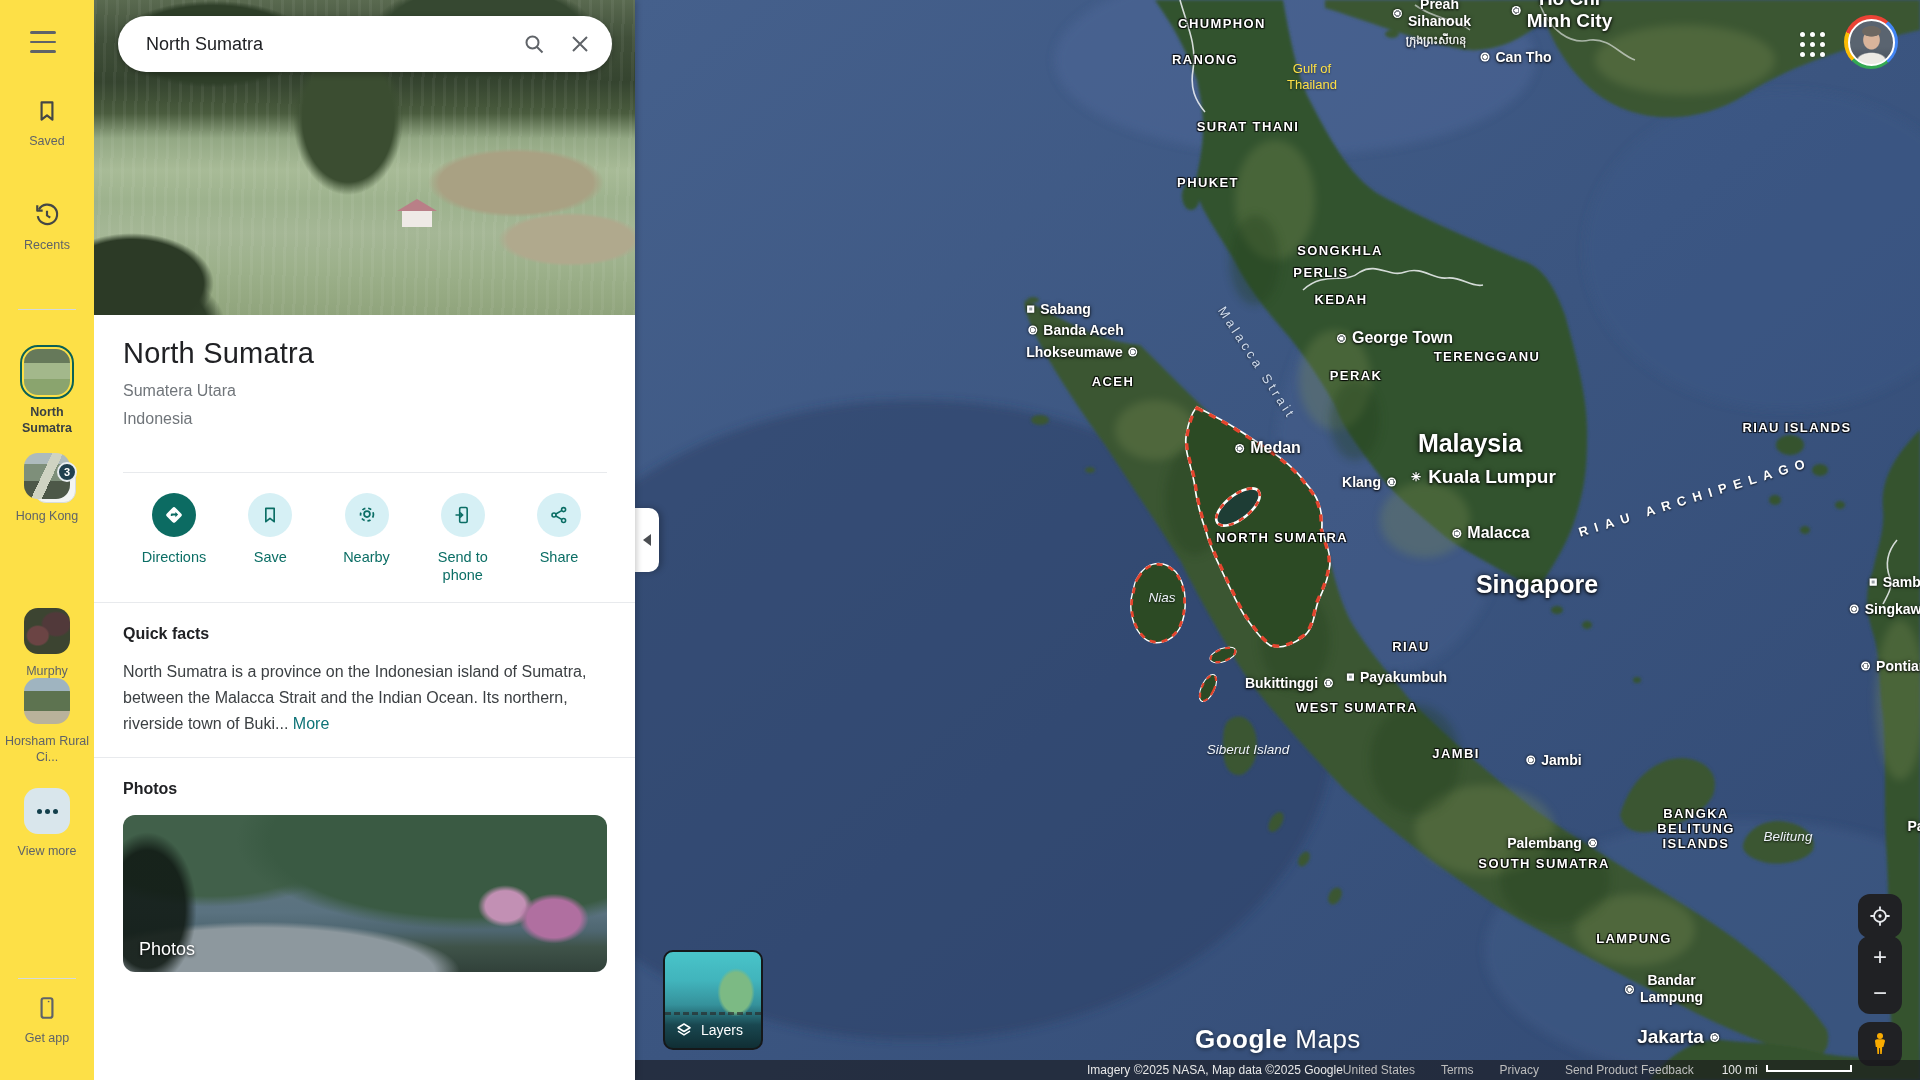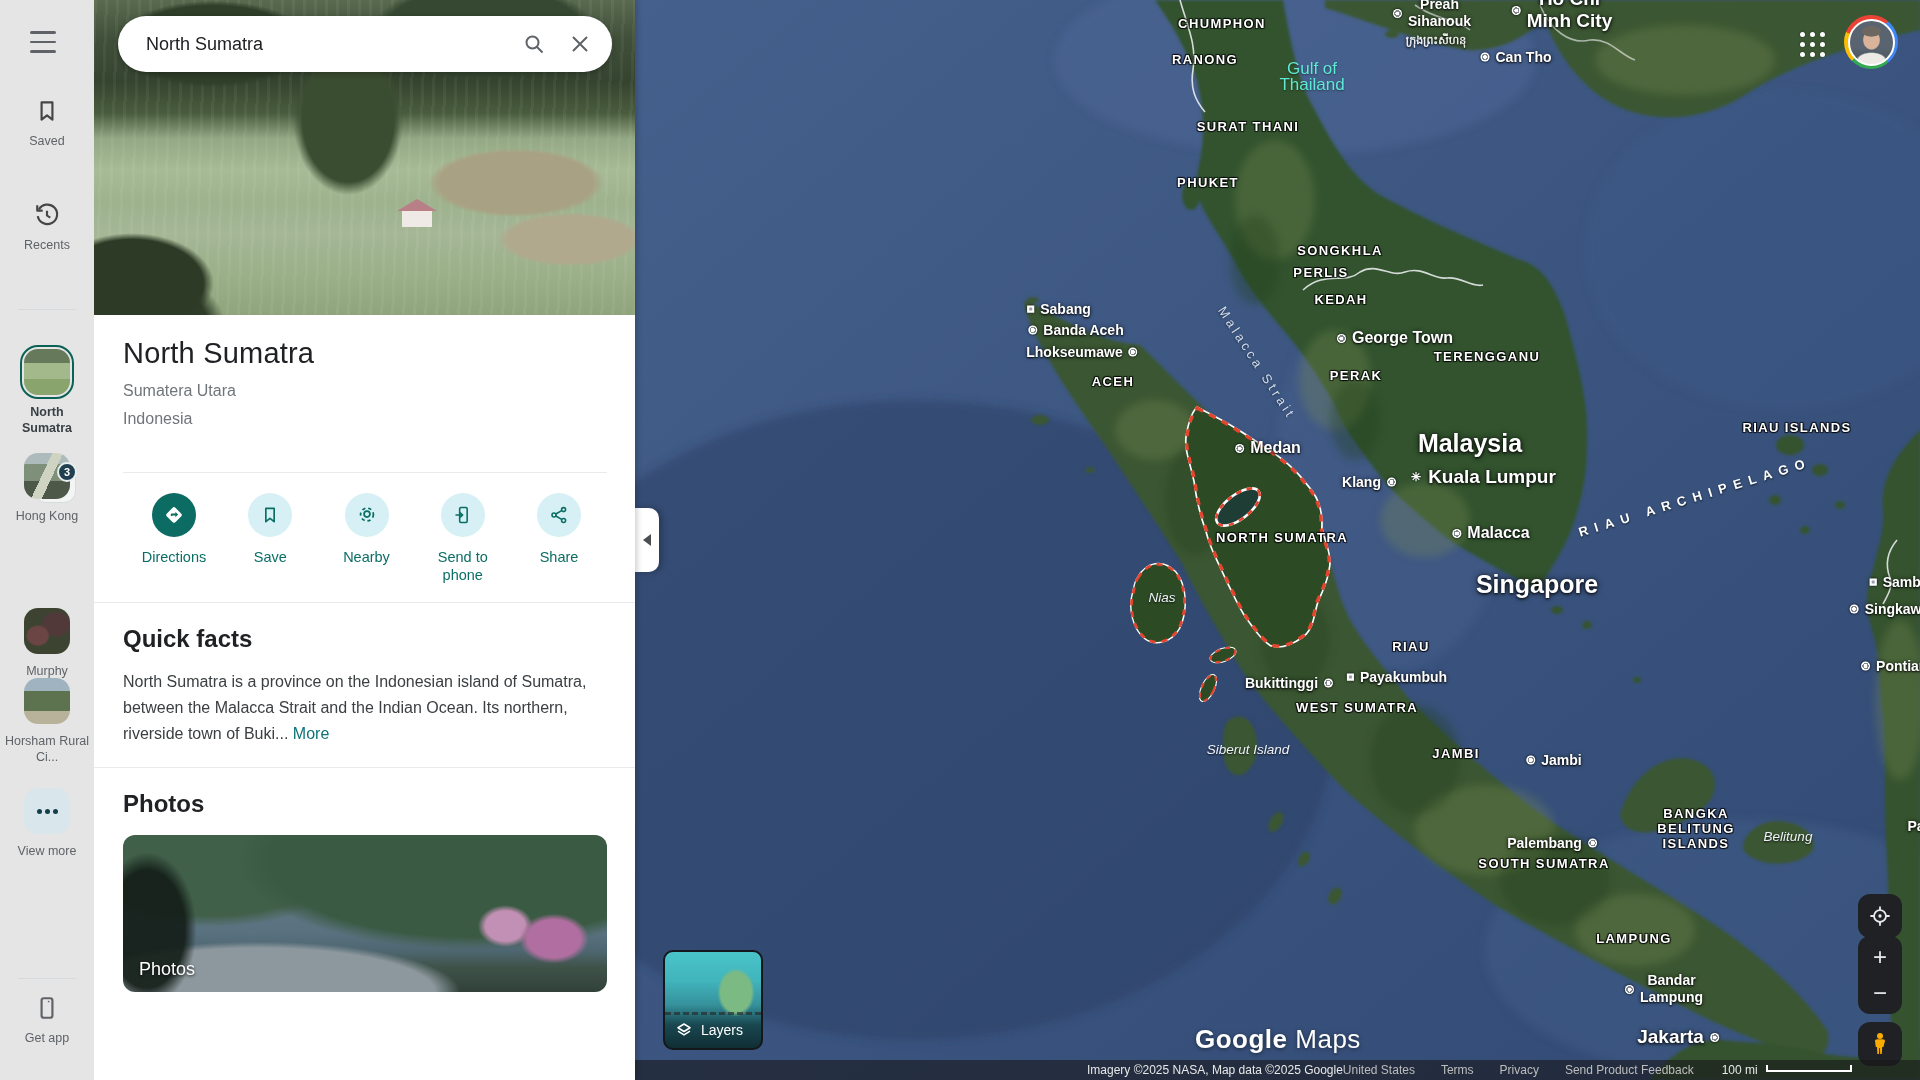--- a/index.html
+++ b/index.html
@@ -1,21 +1,21 @@
 <!DOCTYPE html>
 <html><head>
 <meta charset="utf-8">
 <style>
   *{margin:0;padding:0;box-sizing:border-box;}
   html,body{width:1920px;height:1080px;overflow:hidden;background:#fff;
     font-family:"Liberation Sans",sans-serif;}
   .app{position:relative;width:1920px;height:1080px;display:flex;}
 
   
-  .rail{position:relative;width:94px;height:100%;background:#e5e5e5;flex:0 0 94px;z-index:30;}
+  .rail{position:relative;width:94px;height:100%;background:#fde047;flex:0 0 94px;z-index:30;}
   .rail-item{position:absolute;left:0;width:94px;display:flex;flex-direction:column;align-items:center;cursor:pointer;}
   .rail-label{margin-top:9px;font-size:12.5px;color:#5f6368;text-align:center;line-height:16px;max-width:86px;}
   .rail-label.sel{color:#394043;font-weight:bold;}
   .burger{position:absolute;top:31px;left:30px;width:26px;height:22px;display:flex;flex-direction:column;justify-content:space-between;cursor:pointer;}
   .burger span{display:block;height:2.6px;background:#5f6368;border-radius:2px;}
   .rail-div{position:absolute;left:18px;width:58px;border-top:1px solid #d4dade;}
   .thumb{width:46px;height:46px;border-radius:14px;position:relative;background:#9db284;}
   .thumb.ring{outline:2.5px solid #0b6156;outline-offset:2px;}
   .t-ns{background:linear-gradient(180deg,#66795a 0 30%,#a3b88b 30% 65%,#8aa46e 65%);}
   .t-hk{background:linear-gradient(115deg,transparent 0 42%,#cfd3c2 42% 58%,transparent 58%),linear-gradient(180deg,#aebbbd 0 25%,#7e8f7a 25% 60%,#4d5848 60%);}
@@ -47,21 +47,21 @@
   .titleblock{padding:22px 28px 0 29px;}
   .place-title{font-size:29px;color:#202124;font-weight:400;letter-spacing:.2px;}
   .place-sub{font-size:16px;color:#70757a;margin-top:12px;}
   .place-country{font-size:16px;color:#70757a;margin-top:10px;padding-bottom:44px;border-bottom:1px solid #e8eaed;}
   .actions{display:flex;justify-content:space-between;padding:20px 36px 18px 40px;border-bottom:1px solid #e8eaed;}
   .action{display:flex;flex-direction:column;align-items:center;width:80px;cursor:pointer;}
   .a-circle{width:44px;height:44px;border-radius:50%;background:#d6f0f5;display:flex;align-items:center;justify-content:center;}
   .a-circle.primary{background:#0c6b62;}
   .a-label{margin-top:11px;font-size:14.5px;color:#0b6e65;text-align:center;line-height:18px;}
   .section{padding:22px 28px 20px 29px;border-bottom:1px solid #e8eaed;}
-  .sec-title{font-size:24px;font-weight:bold;color:#202124;}
+  .sec-title{font-size:16px;font-weight:bold;color:#202124;}
   .qf-text{margin-top:16px;font-size:16px;line-height:26px;color:#3c4043;}
   .more{color:#0d7377;cursor:pointer;}
   .photo-card{position:relative;margin-top:17px;height:157px;border-radius:12px;overflow:hidden;cursor:pointer;background:
     radial-gradient(90px 140px at 5% 60%,rgba(18,28,22,.9) 0 42%,transparent 55%),
     radial-gradient(70px 50px at 89% 66%,#b06fa0 0 38%,transparent 50%),
     radial-gradient(55px 42px at 79% 58%,#c290b4 0 36%,transparent 50%),
     radial-gradient(320px 80px at 28% 100%,#8d989e 0 55%,transparent 63%),
     radial-gradient(420px 160px at 72% 16%,#3a5a43 0 48%,transparent 56%),
     radial-gradient(260px 110px at 18% 20%,#41604a 0 45%,transparent 55%),
     linear-gradient(180deg,#c3cdd0 0%,#9fb2ac 10%,#415b44 24%,#35503d 36%,#5d7480 47%,#5a7280 62%,#4e6670 74%,#3f5349 84%,#31413a 100%);}
@@ -70,21 +70,21 @@
   
   .map{position:relative;flex:1;height:100%;overflow:hidden;background:#3d5781;}
   .map svg.land{position:absolute;left:0;top:0;}
   .maplabel{position:absolute;transform:translate(-50%,-50%);white-space:nowrap;color:#fff;display:flex;align-items:center;gap:6px;text-align:center;z-index:5;}
   .mltext{display:block;}
   .region{font-size:13px;font-weight:bold;letter-spacing:1.4px;line-height:15px;text-shadow:-1px -1px 1px rgba(0,0,0,.75),1px -1px 1px rgba(0,0,0,.75),-1px 1px 1px rgba(0,0,0,.75),1px 1px 1px rgba(0,0,0,.75);}
   .town{font-size:14px;font-weight:600;text-shadow:0 1px 2px rgba(0,0,0,.95),0 0 4px rgba(0,0,0,.7);line-height:17px;}
   .city{font-size:16px;font-weight:bold;text-shadow:0 1px 2px rgba(0,0,0,.95),0 0 4px rgba(0,0,0,.7);}
   .cityLg{font-size:19px;font-weight:bold;text-shadow:0 1px 3px rgba(0,0,0,.95),0 0 5px rgba(0,0,0,.7);line-height:22px;}
   .country{font-size:25px;font-weight:bold;text-shadow:0 1px 3px rgba(0,0,0,.95),0 0 6px rgba(0,0,0,.75);}
-  .water{font-size:17px;font-weight:500;color:#5eead4;line-height:16px;text-shadow:0 1px 2px rgba(0,0,0,.45);}
+  .water{font-size:13px;font-weight:500;color:#fde047;line-height:16px;text-shadow:0 1px 2px rgba(0,0,0,.45);}
   .island{font-size:13.5px;font-style:italic;font-weight:500;color:#eef3f9;text-shadow:0 1px 2px rgba(0,0,0,.8);}
   .strait{font-size:13px;font-weight:500;letter-spacing:3.5px;color:#d3deee;text-shadow:0 1px 2px rgba(0,0,0,.55);}
   .arc{font-size:13px;font-weight:bold;letter-spacing:7px;color:#fff;text-shadow:0 1px 2px rgba(0,0,0,.7);}
   .khmer{font-size:11px;opacity:.9;}
   .mk{display:inline-block;flex:0 0 auto;}
   .mk-dot{width:9px;height:9px;border-radius:50%;background:radial-gradient(circle,#fff 0 2px,#84898e 2px 3.2px,#fff 3.2px 4.5px);box-shadow:0 0 3px rgba(0,0,0,.9);}
   .mk-sq{width:7px;height:7px;background:#fff;box-shadow:0 0 3px rgba(0,0,0,.9),inset 0 0 0 2px #fff,inset 0 0 0 4px #9aa0a6;}
   .mk-star{width:12px;height:12px;color:#fff;font-size:12px;line-height:12px;text-shadow:0 0 3px rgba(0,0,0,.9);}
   .mk-star::before{content:"✳";}
 

